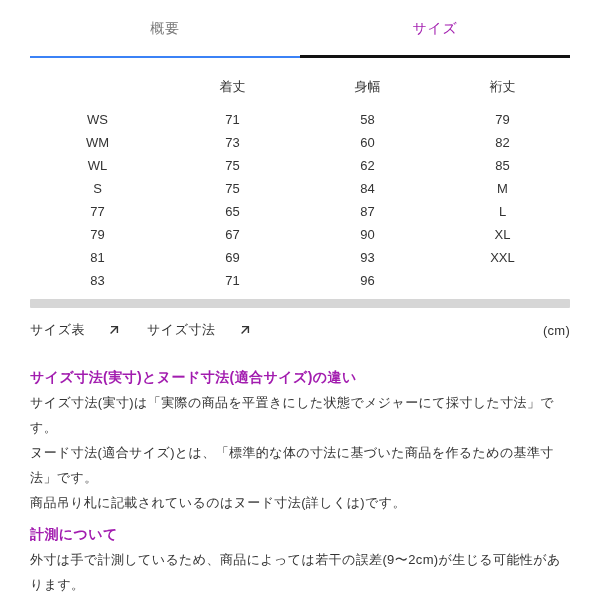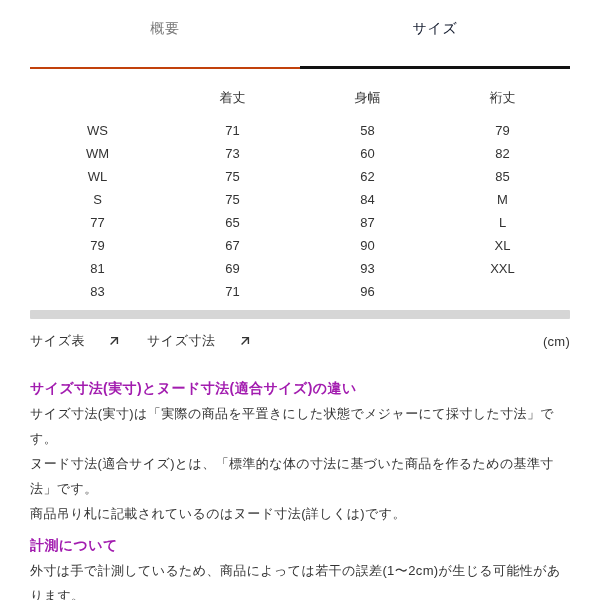--- a/index.html
+++ b/index.html
@@ -10,26 +10,26 @@
     color: #333333;
     overflow: hidden;
   }
   .page { padding: 20px 30px 0 30px; }
 
   
   .tabs { display: flex; }
   .tab {
     flex: 1; text-align: center;
     font-size: 14px; color: #777777;
-    padding-bottom: 29px;
-    border-bottom: 2px solid #c2410c;
+    padding-bottom: 18px;
+    border-bottom: 2px solid #3b82f6;
     cursor: pointer; letter-spacing: 0.05em;
   }
   .tab.active {
-    color: #0f172a;
+    color: #a21caf;
     border-bottom: 3px solid #111111;
     padding-bottom: 12px;
   }
 
   
   .size-table {
     margin-top: 14px;
     display: grid;
     grid-template-columns: repeat(4, 1fr);
     font-size: 13px; text-align: center; color: #333333;
@@ -148,19 +148,19 @@
 
   <div class="sections">
     <div class="section">
       <h3 class="section-heading">サイズ寸法(実寸)とヌード寸法(適合サイズ)の違い</h3>
       <p>サイズ寸法(実寸)は「実際の商品を平置きにした状態でメジャーにて採寸した寸法」です。</p>
       <p>ヌード寸法(適合サイズ)とは、「標準的な体の寸法に基づいた商品を作るための基準寸法」です。</p>
       <p>商品吊り札に記載されているのはヌード寸法(詳しくは)です。</p>
     </div>
     <div class="section">
       <h3 class="section-heading">計測について</h3>
-      <p>外寸は手で計測しているため、商品によっては若干の誤差(1〜2cm)が生じる可能性があります。</p>
+      <p>外寸は手で計測しているため、商品によっては若干の誤差(9〜2cm)が生じる可能性があります。</p>
       <p>素材や商品形状、付属品の有無によって計測方法が異なります。詳しくは「サイズの寸法について」をご覧ください。</p>
 
     </div>
   </div>
 
 </div>
 
 </body></html>

